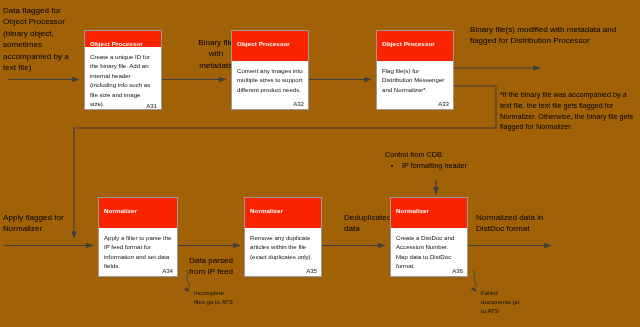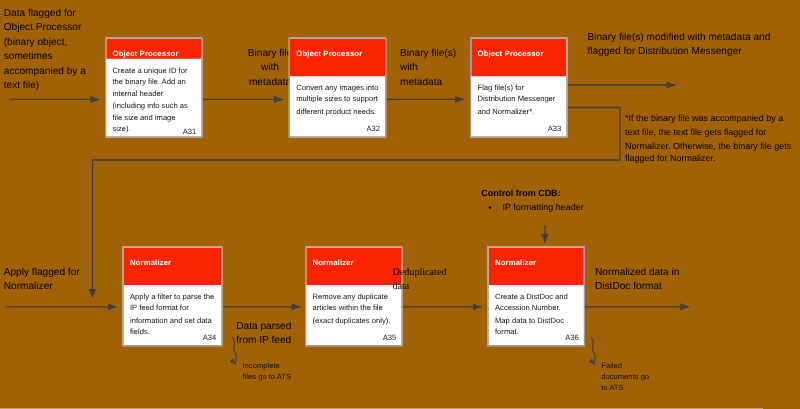--- a/index.html
+++ b/index.html
@@ -141,35 +141,34 @@
   <div class="lbl" style="left:191px; top:37px; width:50px;text-align:center;">Binary file with metadata</div>
 
   <div class="proc-box" style="left:231px; top:30px; width:78px; height:80px;">
     <div class="proc-header">Object Processor</div>
     <div class="proc-body">
       <div class="proc-text">Convert any images into multiple sizes to support different product needs.</div>
       <div class="proc-code">A32</div>
     </div>
   </div>
 
-  <div class="lbl" style="left:320px; top:37px; width:48px;">Binary file(s) with metadata</div>
 
   <div class="proc-box" style="left:376px; top:30px; width:78px; height:80px;">
     <div class="proc-header">Object Processor</div>
     <div class="proc-body">
       <div class="proc-text">Flag file(s) for Distribution Messenger and Normalizer*.</div>
       <div class="proc-code">A33</div>
     </div>
   </div>
 
-  <div class="lbl" style="left:470px; top:24px; width:168px;">Binary file(s) modified with metadata and flagged for Distribution Messenger</div>
+  <div class="lbl" style="left:470px; top:24px; width:168px;">Binary file(s) modified with metadata and flagged for Distribution Processor</div>
 
   <div class="lbl-note" style="left:500px; top:90px; width:138px;">*If the binary file was accompanied by a text file, the text file gets flagged for Normalizer. Otherwise, the binary file gets flagged for Normalizer.</div>
 
-  <div class="lbl-note" style="left:385px; top:150px; width:140px;font-weight:bold;">Control from CDB:</div>
+  <div class="lbl-note" style="left:385px; top:150px; width:140px;">Control from CDB:</div>
   <ul class="bullet-list lbl-note" style="left:393px; top:161px; width:140px;">
     <li>IP formatting header</li>
   </ul>
 
   <div class="lbl" style="left:3px; top:212px; width:82px;">Apply flagged for Normalizer</div>
 
   <div class="proc-box" style="left:98px; top:197px; width:80px; height:80px;">
     <div class="proc-header">Normalizer</div>
     <div class="proc-body">
       <div class="proc-text">Apply a filter to parse the IP feed format for information and set data fields.</div>
@@ -182,21 +181,21 @@
   <div class="lbl-sm" style="left:194px; top:288px; width:40px;">Incomplete files go to ATS</div>
 
   <div class="proc-box" style="left:244px; top:197px; width:78px; height:80px;">
     <div class="proc-header">Normalizer</div>
     <div class="proc-body">
       <div class="proc-text">Remove any duplicate articles within the file (exact duplicates only).</div>
       <div class="proc-code">A35</div>
     </div>
   </div>
 
-  <div class="lbl" style="left:314px; top:212px; width:50px;font-family:Liberation Serif, serif;">Deduplicated data</div>
+  <div class="lbl" style="left:344px; top:212px; width:50px;">Deduplicated data</div>
 
   <div class="proc-box" style="left:390px; top:197px; width:78px; height:80px;">
     <div class="proc-header">Normalizer</div>
     <div class="proc-body">
       <div class="proc-text">Create a DistDoc and Accession Number. Map data to DistDoc format.</div>
       <div class="proc-code">A36</div>
     </div>
   </div>
 
   <div class="lbl" style="left:476px; top:212px; width:90px;">Normalized data in DistDoc format</div>

